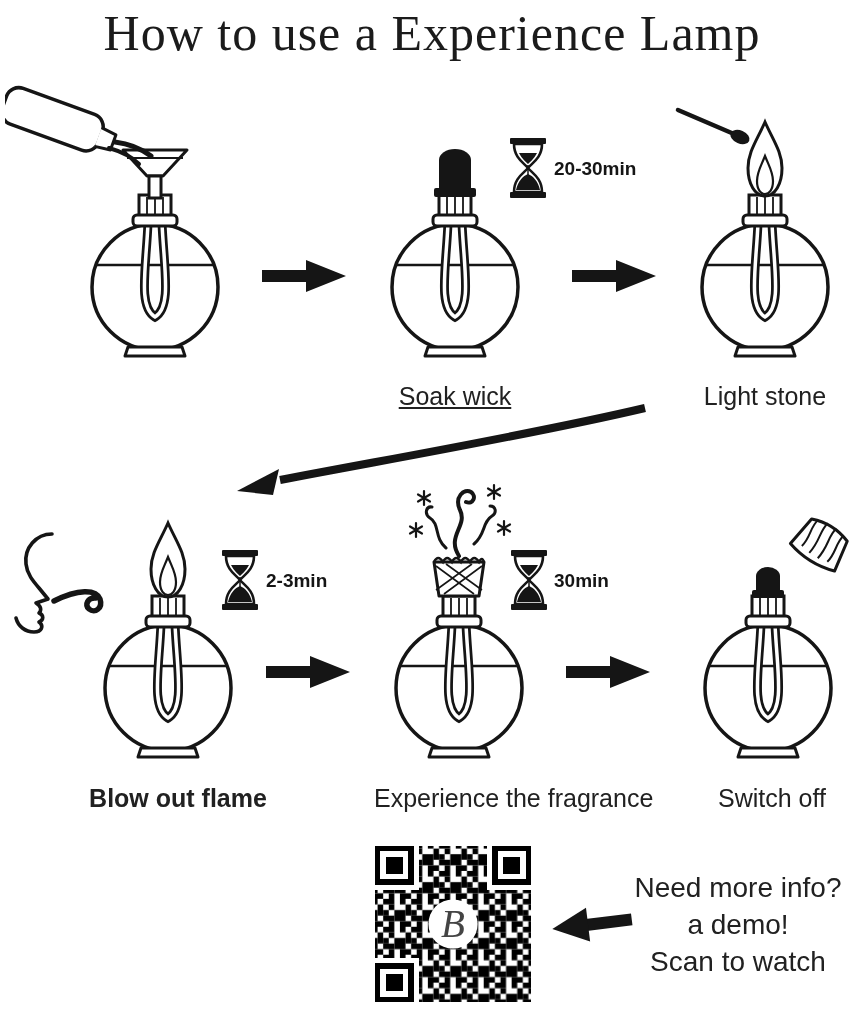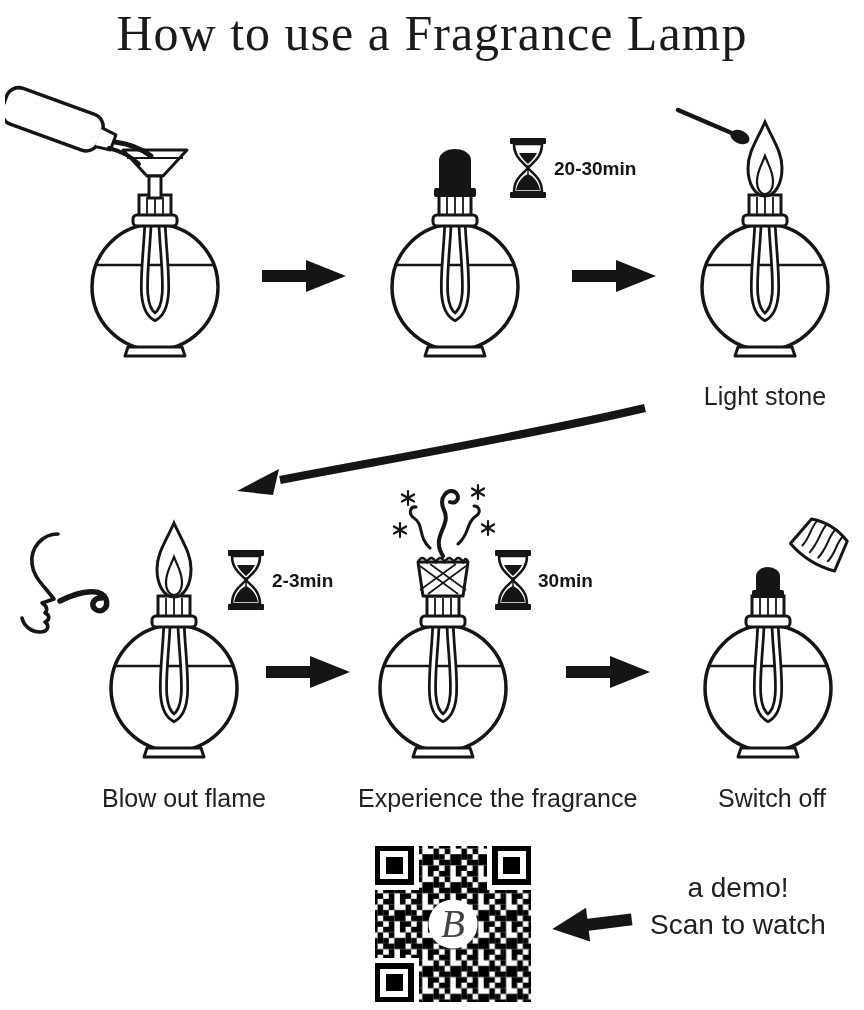--- a/index.html
+++ b/index.html
@@ -50,21 +50,21 @@
         <path d="M-9,-15 C-6,-9 -2,-6 0,-4 C2,-6 6,-9 9,-15 Z" fill="#151515"></path>
         <path d="M-12,22 C-10,13 -5,8 0,6 C5,8 10,13 12,22 Z" fill="#151515"></path>
         <line x1="0" y1="-3" x2="0" y2="8" stroke="#151515" stroke-width="1.5"></line>
       </g>
       <g id="spark">
         <path d="M0,-7 V7 M-6,-3.5 L6,3.5 M-6,3.5 L6,-3.5" stroke="#151515" stroke-width="2.2" stroke-linecap="round" fill="none"></path>
       </g>
     </defs>
   </svg>
 
-  <h1 class="title">How to use a Fragrance Lamp</h1>
+  <h1 class="title">How to use a Experience Lamp</h1>
 
   <div class="step" style="left:5px; top:72px; width:305px;">
     <svg width="305" height="296" viewBox="0 0 305 296">
       <use href="#lamp-base" x="150" y="215"></use>
       <g>
         <path d="M118,78 L182,78 L158,104 L142,104 Z" fill="#fff" stroke="#151515" stroke-width="3" stroke-linejoin="round"></path>
         <line x1="122" y1="86" x2="178" y2="86" stroke="#151515" stroke-width="2"></line>
         <rect x="144" y="104" width="12" height="22" fill="#fff" stroke="#151515" stroke-width="3"></rect>
       </g>
       <g transform="translate(6,12) rotate(20)">
@@ -86,20 +86,21 @@
   <div class="step" style="left:340px; top:72px; width:320px;text-decoration:underline;">
     <svg width="320" height="296" viewBox="0 0 320 296">
       <use href="#lamp-base" x="115" y="215"></use>
       <g>
         <path d="M99,88 a16,11 0 0 1 32,0 V118 H99 Z" fill="#151515"></path>
         <rect x="94" y="116" width="42" height="9" rx="2" fill="#151515"></rect>
       </g>
       <use href="#hourglass" x="188" y="96"></use>
       <text class="time" x="214" y="103">20-30min</text>
     </svg>
+    <div class="caption" style="width:230px; margin-left:0;">Soak wick</div>
   </div>
 
   <svg class="arrow" style="left:568px; top:256px;" width="90" height="40" viewBox="0 0 90 40">
     <path d="M4,20 H52" stroke="#151515" stroke-width="12"></path>
     <polygon points="48,4 88,20 48,36" fill="#151515"></polygon>
   </svg>
 
   <div class="step" style="left:650px; top:72px; width:230px;">
     <svg width="230" height="296" viewBox="0 0 230 296">
       <use href="#lamp-base" x="115" y="215"></use>
@@ -110,40 +111,40 @@
       </g>
     </svg>
     <div class="caption" style="width:230px;">Light stone</div>
   </div>
 
   <svg class="arrow" style="left:225px; top:398px;" width="430" height="115" viewBox="0 0 430 115">
     <path d="M420,10 C310,36 170,60 55,82" stroke="#151515" stroke-width="8" fill="none"></path>
     <polygon points="12,93 54,71 48,97" fill="#151515"></polygon>
   </svg>
 
-  <div class="step" style="left:14px; top:470px; width:340px;">
+  <div class="step" style="left:8px; top:470px; width:340px;">
     <svg width="340" height="300" viewBox="0 0 340 300">
       <use href="#lamp-base" x="160" y="218"></use>
       <use href="#flame" x="160" y="127"></use>
       <g>
         <path d="M44,64 C28,64 16,78 18,94 C19,104 25,111 31,118 L40,129 L28,133 C33,136 34,140 31,143 C36,145 36,150 31,152 C36,156 34,162 26,162 C17,162 10,156 8,148" fill="none" stroke="#151515" stroke-width="3.6" stroke-linecap="round" stroke-linejoin="round"></path>
       </g>
       <path d="M46,131 C70,119 88,119 92,129 C95,138 87,144 81,139 C76,135 80,127 88,128" fill="none" stroke="#151515" stroke-width="5.5" stroke-linecap="round"></path>
       <use href="#hourglass" x="232" y="110"></use>
       <text class="time" x="258" y="117">2-3min</text>
     </svg>
-    <div class="caption" style="width:310px;">Blow out flame</div>
+    <div class="caption" style="width:310px;font-weight:bold;">Blow out flame</div>
   </div>
 
   <svg class="arrow" style="left:262px; top:652px;" width="90" height="40" viewBox="0 0 90 40">
     <path d="M4,20 H52" stroke="#151515" stroke-width="12"></path>
     <polygon points="48,4 88,20 48,36" fill="#151515"></polygon>
   </svg>
 
-  <div class="step" style="left:318px; top:470px; width:330px;">
+  <div class="step" style="left:334px; top:470px; width:330px;">
     <svg width="330" height="300" viewBox="0 0 330 300">
       <use href="#lamp-base" x="125" y="218"></use>
       <g>
         <path d="M100,92 L150,92 L145,126 L105,126 Z" fill="#fff" stroke="#151515" stroke-width="3" stroke-linejoin="round"></path>
         <path d="M100,92 Q104,84 109,92 Q113,84 118,92 Q122,84 127,92 Q131,84 136,92 Q140,84 145,92 Q148,86 150,92" fill="none" stroke="#151515" stroke-width="2.4"></path>
         <path d="M102,96 L140,124 M112,94 L148,120 M148,96 L110,124 M138,94 L102,120" stroke="#151515" stroke-width="1.6"></path>
       </g>
       <g fill="none" stroke="#151515" stroke-linecap="round">
         <path d="M125,86 C112,66 134,56 126,40 C120,27 130,18 137,22 C143,26 139,35 132,32" stroke-width="4"></path>
         <path d="M112,78 C100,68 106,54 96,48 C90,44 92,36 98,37" stroke-width="3"></path>
@@ -216,17 +217,18 @@
   </svg>
 
   <svg class="arrow" style="left:548px; top:900px;" width="92" height="48" viewBox="0 0 92 48">
     <g transform="rotate(-7 46 24)">
       <path d="M36,24 H84" stroke="#151515" stroke-width="12"></path>
       <polygon points="4,24 40,7 40,41" fill="#151515"></polygon>
     </g>
   </svg>
 
   <div class="footer-text">
+    <div class="footer-line">Need more info?</div>
     <div class="footer-line">a demo!</div>
     <div class="footer-line">Scan to watch</div>
   </div>
 
 </div>
 
 </body></html>

